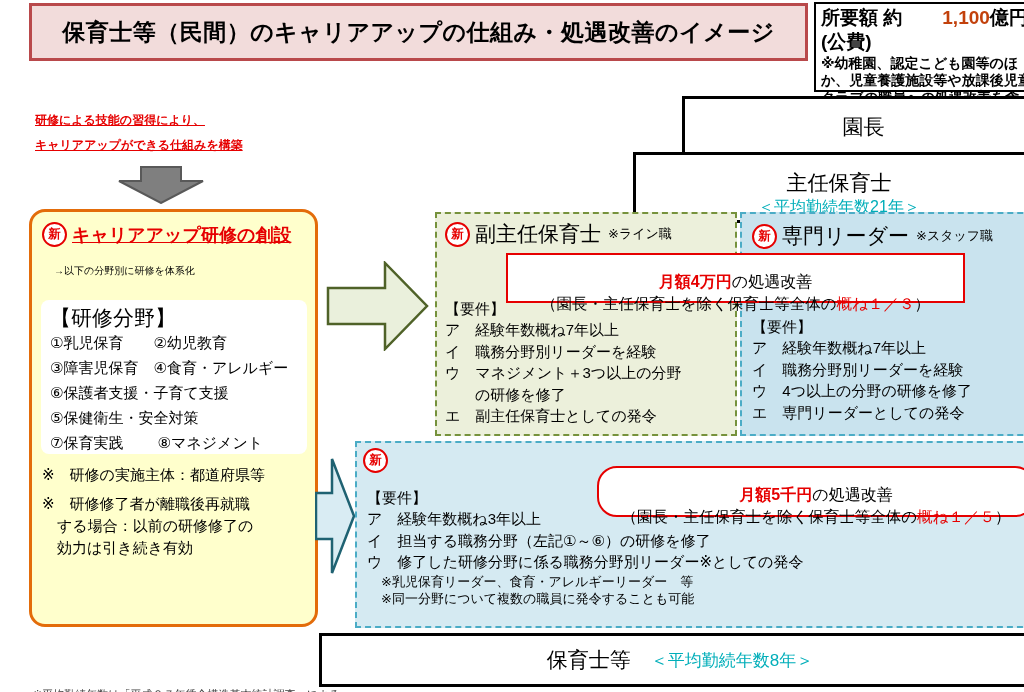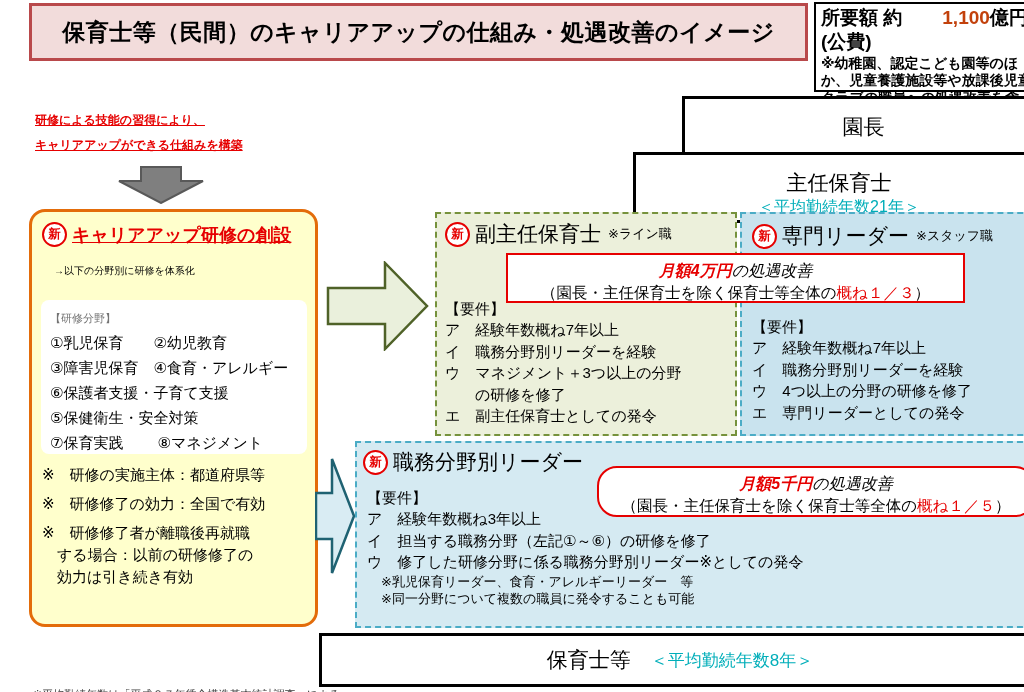--- a/index.html
+++ b/index.html
@@ -26,21 +26,21 @@
   .box-chief{left:610px;top:152px;width:406px;height:51px;}
   .role-title{font-size:21px;line-height:27px;color:#000;}
   .role-tenure{font-size:16px;line-height:22px;color:#00AEB9;}
 
   
   .orange-panel{left:6px;top:209px;width:283px;height:412px;background:#FFFFCC;border:3px solid #E36C0A;border-radius:16px;}
   .op-header{position:absolute;top:10px;left:10px;display:flex;align-items:center;gap:5px;}
   .op-heading{font-size:18px;font-weight:bold;color:#E60000;text-decoration:underline;}
   .op-sub{position:absolute;top:52px;left:22px;font-size:10px;color:#000;}
   .op-white{position:absolute;top:88px;left:9px;width:248px;height:142px;background:#fff;border-radius:8px;padding:6px 9px;}
-  .op-fields-title{font-size:11px;line-height:24px;color:#737373;}
+  .op-fields-title{font-size:21px;line-height:24px;color:#000000;}
   .op-field{font-size:15px;line-height:25px;color:#000;white-space:pre;}
   .op-notes{position:absolute;top:252px;left:10px;width:268px;}
   .op-note{font-size:15px;line-height:22px;color:#000;white-space:pre-line;margin-bottom:7px;}
 
   
   .badge{display:inline-flex;flex:none;width:21px;height:21px;border:2px solid #E60000;border-radius:50%;
     background:#fff;color:#E60000;font-size:12.5px;font-weight:bold;align-items:center;justify-content:center;}
 
   
   .panel-header{position:absolute;display:flex;align-items:center;gap:5px;}
@@ -53,21 +53,21 @@
   .leader-panel{left:332px;top:441px;width:684px;height:183px;background:#D5EAF2;border:2px dashed #4BACC6;}
   .deputy-req{position:absolute;top:84px;left:8px;}
   .spec-req{position:absolute;top:102px;left:10px;}
   .leader-req{position:absolute;top:44px;left:10px;}
   .sub-note{font-size:13px;color:#000;line-height:17.5px;margin-left:14px;}
 
   
   .raise-box{background:#fff;border:2px solid #E60000;text-align:center;z-index:5;}
   .raise40{left:483px;top:253px;width:455px;height:46px;}
   .raise5{left:574px;top:466px;width:434px;height:47px;border-radius:20px;}
-  .raise-l1{font-size:16px;line-height:23px;color:#000;padding-top:4px;font-style:italic;}
+  .raise-l1{font-size:16px;line-height:23px;color:#000;padding-top:15px;}
   .raise-l2{font-size:15.5px;line-height:21px;color:#000;}
   .raise-red{color:#E60000;font-weight:bold;}
   .raise-red2{color:#E60000;}
 
   
   .worker-box{left:296px;top:633px;width:716px;height:48px;border:3px solid #000;background:#fff;
     display:flex;align-items:center;justify-content:center;gap:20px;}
   .worker-title{font-size:21px;color:#000;}
   .worker-tenure{font-size:17px;color:#00AEB9;}
 
@@ -118,21 +118,20 @@
     <div class="op-white">
       <div class="op-fields-title">【研修分野】</div>
       <div class="op-field">①乳児保育　　②幼児教育</div>
       <div class="op-field">③障害児保育　④食育・アレルギー</div>
       <div class="op-field">⑥保護者支援・子育て支援</div>
       <div class="op-field">⑤保健衛生・安全対策</div>
       <div class="op-field">⑦保育実践　　 ⑧マネジメント</div>
     </div>
     <div class="op-notes">
       <div class="op-note">※　研修の実施主体：都道府県等</div>
-      <div class="op-note">※　研修修了の効力：全国で有効</div>
       <div class="op-note">※　研修修了者が離職後再就職
 　する場合：以前の研修修了の
 　効力は引き続き有効</div>
     </div>
   </div>
 
   <div class="abs" style="left:303px;top:261px;">
     <svg width="103" height="90" viewBox="0 0 103 90">
       <polygon points="2,27 59,27 59,2 101,45 59,88 59,63 2,63" fill="#EAF0DC" stroke="#4F6228" stroke-width="2.5"></polygon>
     </svg>
@@ -176,21 +175,20 @@
   </div>
 
   <div class="abs raise-box raise40">
     <div class="raise-l1"><span class="raise-red">月額4万円</span><span>の処遇改善</span></div>
     <div class="raise-l2"><span>（園長・主任保育士を除く保育士等全体の</span><span class="raise-red2">概ね１／３</span><span>）</span></div>
   </div>
 
   <div class="abs leader-panel">
     <div class="panel-header" style="top:5px;left:6px;">
       <span class="badge">新</span>
-      <span class="panel-title">職務分野別リーダー</span>
     </div>
     <div class="leader-req">
       <div class="req-title">【要件】</div>
       <div class="req-item">ア　経験年数概ね3年以上</div>
       <div class="req-item">イ　担当する職務分野（左記①～⑥）の研修を修了</div>
       <div class="req-item">ウ　修了した研修分野に係る職務分野別リーダー※としての発令</div>
       <div class="sub-note">※乳児保育リーダー、食育・アレルギーリーダー　等</div>
       <div class="sub-note">※同一分野について複数の職員に発令することも可能</div>
     </div>
   </div>

